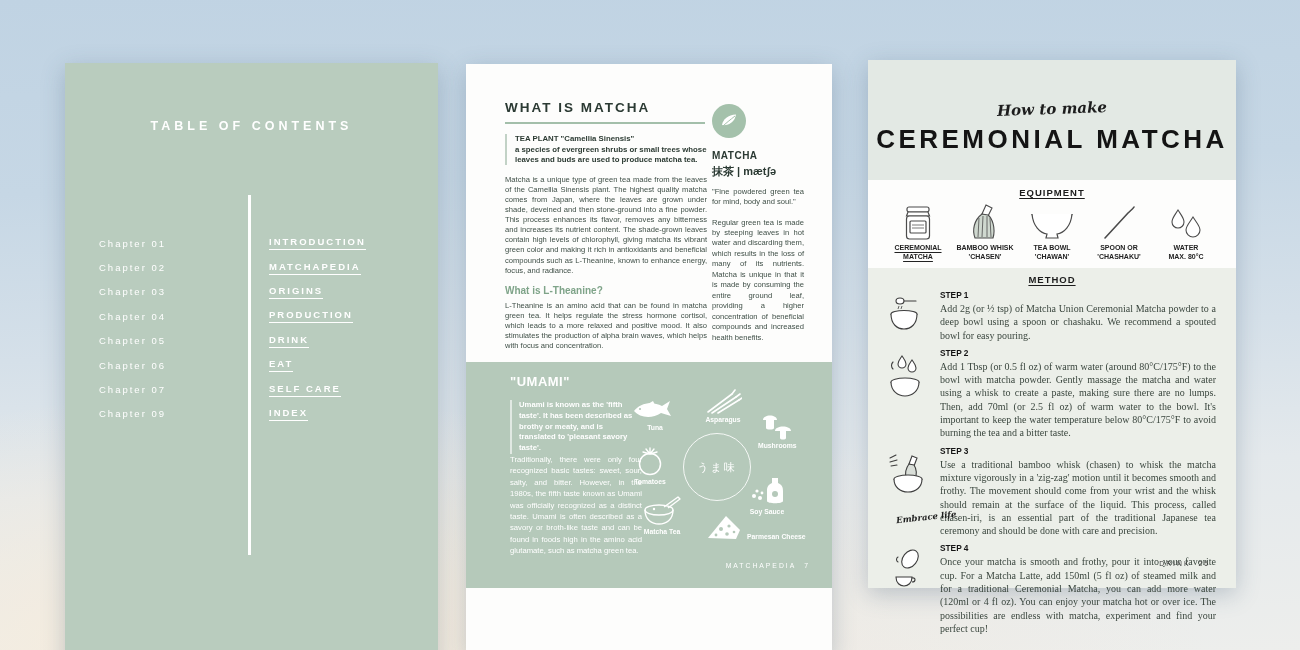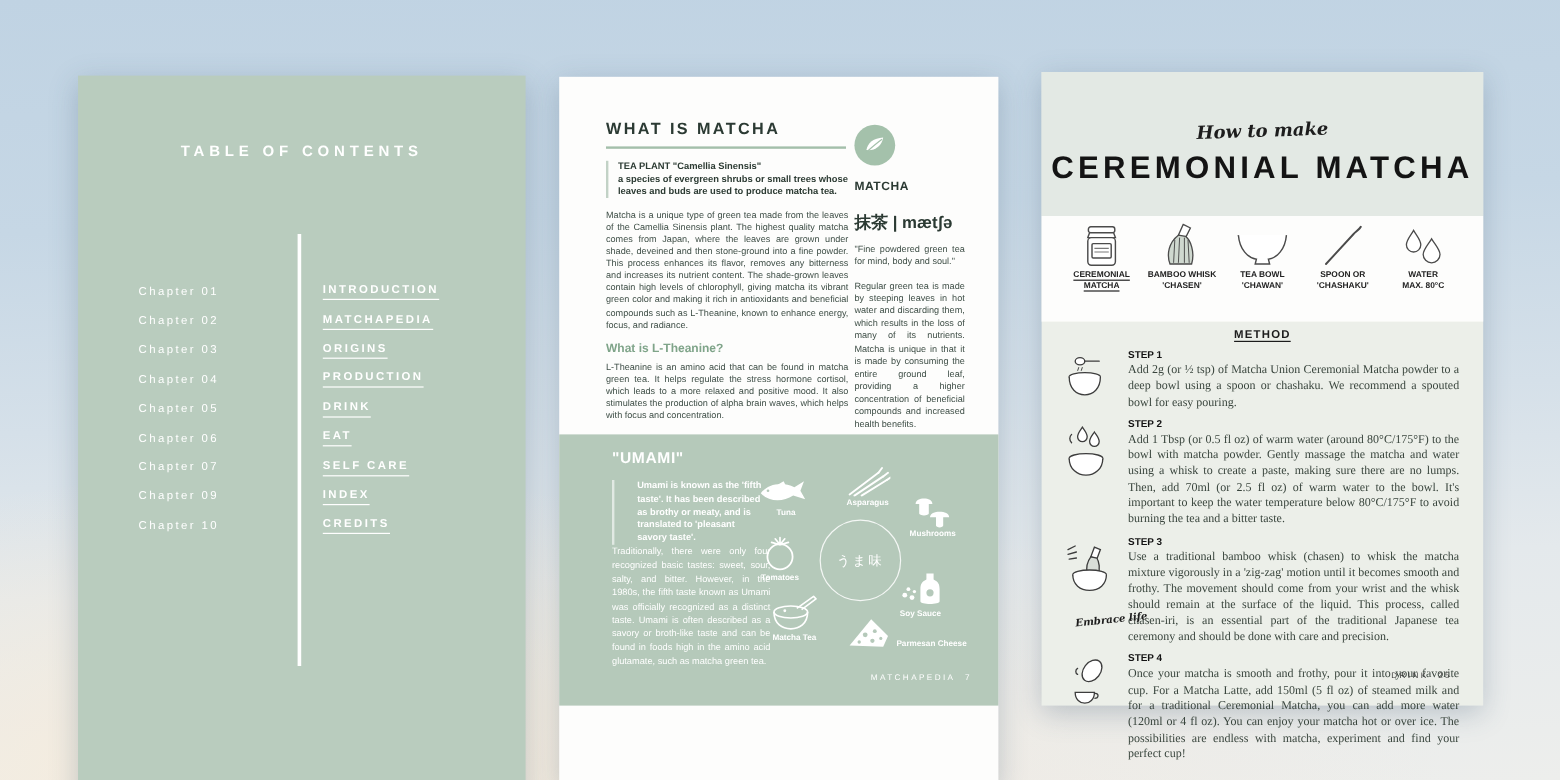--- a/index.html
+++ b/index.html
@@ -14,46 +14,46 @@
   }
   .page { position:absolute; box-shadow:0 6px 22px rgba(60,85,110,.28); }
 
   
   #page-toc { left:65px; top:63px; width:373px; height:629px; background:#b9ccbe; color:#fff; }
   .toc-title { position:absolute; top:56px; left:0; width:100%; text-align:center;
     font-size:12.5px; font-weight:bold; letter-spacing:4px; }
   .toc-divider { position:absolute; left:183px; top:132px; width:2.5px; height:360px; background:#fff; }
   .toc-list { position:absolute; top:168px; left:0; width:100%; }
   .toc-row { height:24.4px; display:flex; align-items:center; }
-  .toc-num { width:168px; text-align:center; font-size:9.5px; letter-spacing:2px; }
+  .toc-num { width:168px; text-align:left; font-size:9.5px; letter-spacing:2px;padding-left:34px; }
   .toc-label { margin-left:36px; font-size:9.5px; font-weight:bold; letter-spacing:2px;
     border-bottom:1px solid #fff; padding-bottom:2px; }
 
   
   #page-matcha { left:466px; top:64px; width:366px; height:592px; background:#fdfdfc; }
   .m-left { position:absolute; left:39px; top:36px; width:202px; color:#3f4f47; }
   .m-h1 { font-size:13.5px; font-weight:bold; letter-spacing:2px; color:#2b3a33; }
   .m-hr { height:1.5px; background:#a3bfaa; margin:7px 0 10px 0; width:200px; }
   .teaplant-box { border-left:2.5px solid #c2d2c6; padding-left:8px; margin-bottom:10px; color:#2c3b33; }
   .teaplant-title { font-size:7.8px; font-weight:bold; margin-bottom:2px; }
   .teaplant-body { font-size:7.8px; font-weight:bold; line-height:1.3; }
   .m-p { font-size:7.6px; line-height:1.33; text-align:justify; }
   .m-h2 { font-size:10px; font-weight:bold; color:#7fa489; margin:9px 0 5px 0; }
   .m-right { position:absolute; left:246px; top:40px; width:92px; color:#3f4f47; }
   .leaf-badge { width:34px; height:34px; border-radius:50%; background:#a4c1ab;
     display:flex; align-items:center; justify-content:center; }
   .m-name { font-size:10px; font-weight:bold; color:#2b3a33; margin-top:12px; letter-spacing:.5px; }
-  .m-pron { font-size:14px; font-weight:bold; color:#2b3a33; margin-top:16px; }
+  .m-pron { font-size:11px; font-weight:bold; color:#2b3a33; margin-top:3px; }
   .m-quote { font-size:7.6px; line-height:1.35; margin-top:8px; text-align:justify; }
   .m-side-p { font-size:7.6px; line-height:1.38; margin-top:10px; text-align:justify; }
 
   .umami { position:absolute; left:0; top:298px; width:366px; height:226px; background:#b5c9ba; color:#fff; }
   .u-title { position:absolute; left:44px; top:12px; font-size:13px; font-weight:bold; letter-spacing:.5px; }
   .u-quote { position:absolute; left:44px; top:38px; width:126px; border-left:2px solid rgba(255,255,255,.6);
-    padding-left:19px; font-size:7.7px; font-weight:bold; line-height:1.4; }
+    padding-left:7px; font-size:7.7px; font-weight:bold; line-height:1.4; }
   .u-p { position:absolute; left:44px; top:92px; width:132px; font-size:7.7px; line-height:1.48; text-align:justify; }
   .u-circle { position:absolute; left:217px; top:71px; width:68px; height:68px; border:1.5px solid rgba(255,255,255,.85);
     border-radius:50%; display:flex; align-items:center; justify-content:center;
     font-size:11px; letter-spacing:2px; }
   .food { position:absolute; display:flex; flex-direction:column; align-items:center; gap:2px; }
   .food-label { font-size:6.8px; font-weight:bold; white-space:nowrap; }
   .food.row { flex-direction:row; gap:5px; align-items:flex-end; }
   .m-footer { position:absolute; right:22px; top:200px; font-size:6.8px; letter-spacing:2px; color:#fff; }
 
   
@@ -117,24 +117,20 @@
         <span class="toc-label">EAT</span>
       </div>
     <div class="toc-row">
         <span class="toc-num">Chapter 07</span>
         <span class="toc-label">SELF CARE</span>
       </div>
     <div class="toc-row">
         <span class="toc-num">Chapter 09</span>
         <span class="toc-label">INDEX</span>
       </div>
-    <div class="toc-row">
-        <span class="toc-num">Chapter 10</span>
-        <span class="toc-label">CREDITS</span>
-      </div>
   </div>
 </div>
 
 <div class="page" id="page-matcha">
   <div class="m-left">
     <div class="m-h1">WHAT IS MATCHA</div>
     <div class="m-hr"></div>
     <div class="teaplant-box">
       <div class="teaplant-title">TEA PLANT "Camellia Sinensis"</div>
       <div class="teaplant-body">a species of evergreen shrubs or small trees whose leaves and buds are used to produce matcha tea.</div>
@@ -242,20 +238,21 @@
   </div>
 </div>
 
 <div class="page" id="page-recipe">
   <div class="r-hero">
     <div class="r-script">How to make</div>
     <div class="r-title">CEREMONIAL MATCHA</div>
   </div>
 
   <div class="r-equip">
+    <div class="r-equip-h">EQUIPMENT</div>
     <div class="equip-row">
       <div class="equip-item underlined">
         <div class="equip-icon">
             <svg width="32" height="36" viewBox="0 0 32 36">
           <g stroke="#4b4b4b" stroke-width="1.2" fill="#fff">
             <rect x="5" y="2" width="22" height="5" rx="2"></rect>
             <path d="M6 7 h20 l1.5 4 h-23 Z"></path>
             <rect x="4.5" y="11" width="23" height="23" rx="3"></rect>
             <rect x="8" y="16" width="16" height="12" rx="1" fill="#fff"></rect>
           </g>

